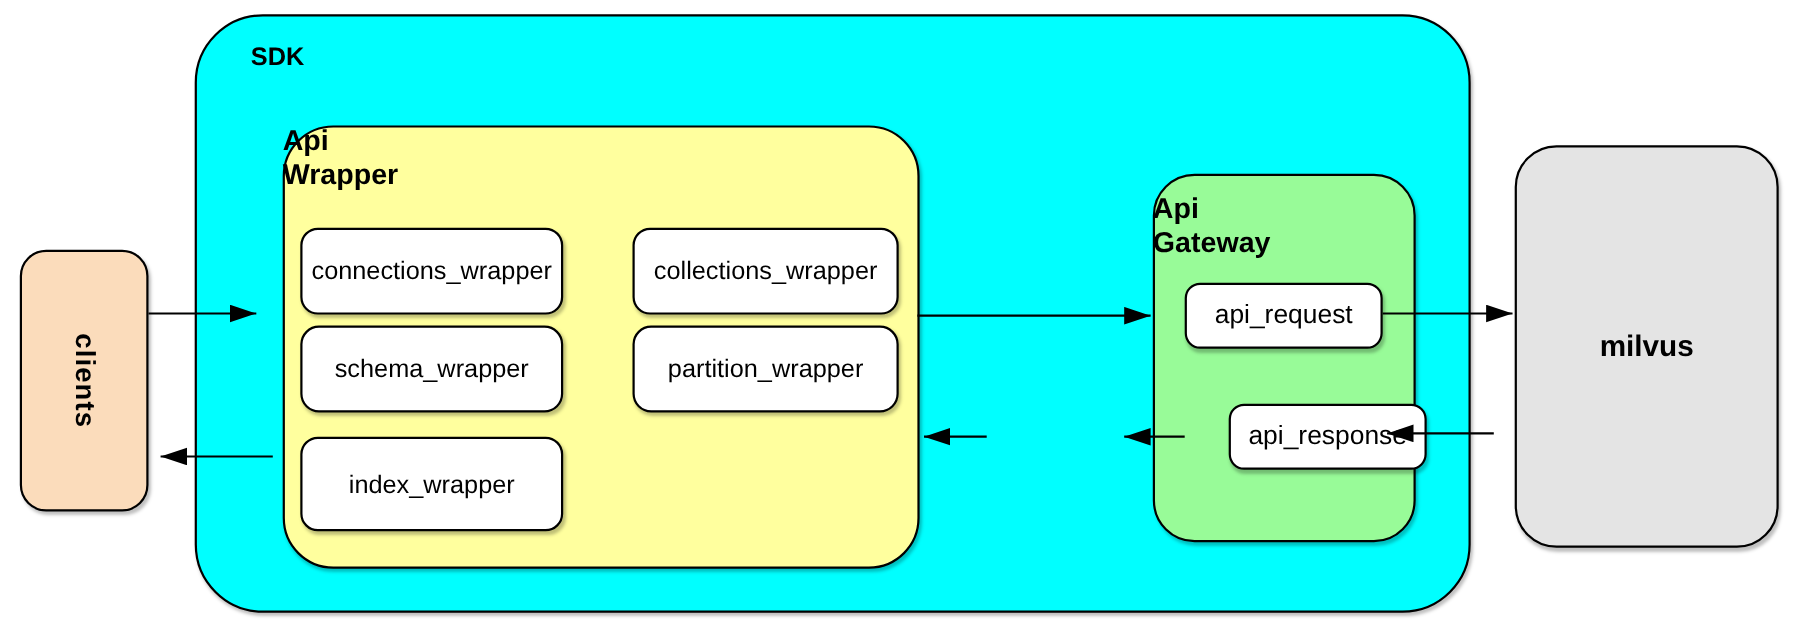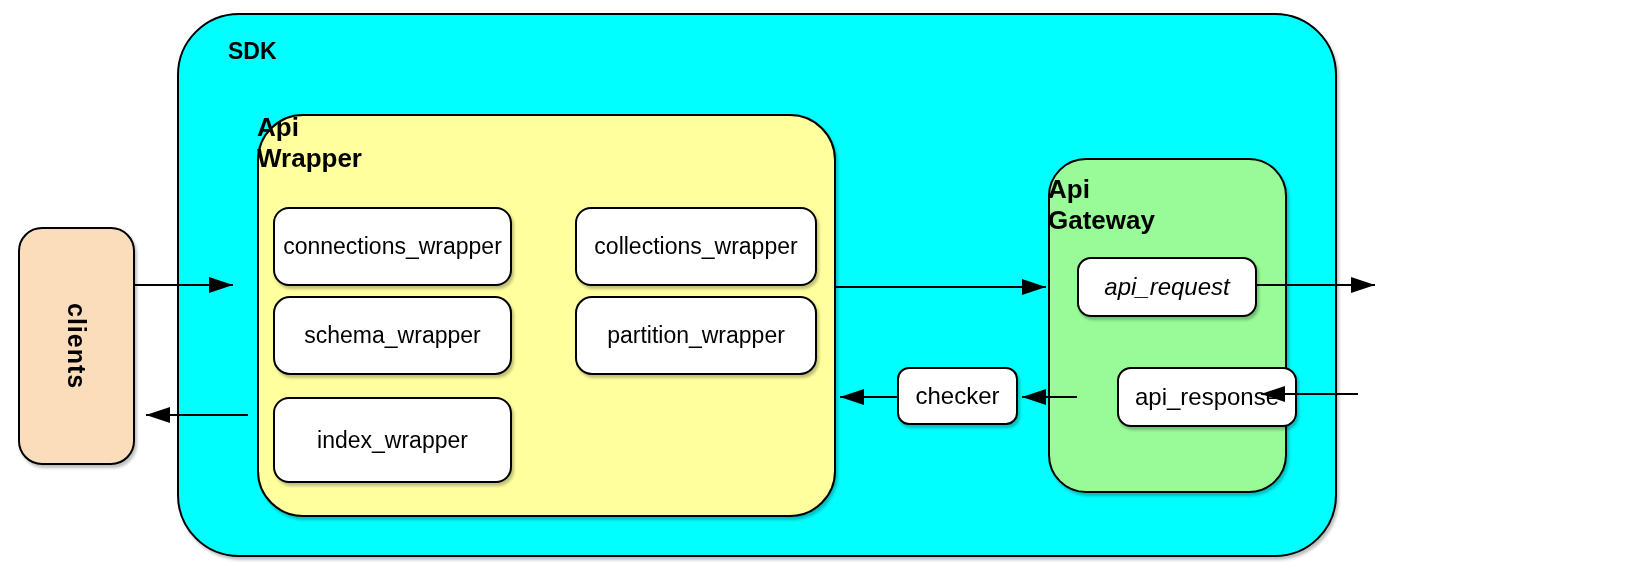--- a/index.html
+++ b/index.html
@@ -59,21 +59,21 @@
   .wb.c2 { left: 575px; width: 242px; }
   .wb.r1 { top: 207px; height: 79px; }
   .wb.r2 { top: 296px; height: 79px; border-radius: 17px; }
   .wb.r3 { top: 397px; height: 86px; }
   
   .checker { left: 897px; top: 367px; width: 121px; height: 58px; border-radius: 12px; font-size: 24px; }
   
   .api-gateway { left: 1048px; top: 158px; width: 239px; height: 335px; border-radius: 38px; }
   .api-gateway-label { left: 1048px; top: 174px; width: 142px; font-size: 26px; }
   .gw { left: 1077px; width: 180px; height: 60px; border-radius: 14px; font-size: 24px; }
-  .gw.req { top: 257px; font-style: italic; }
+  .gw.req { top: 257px; }
   .gw.res { top: 367px; margin-left: 40px; }
   
   .milvus {
     left: 1377px; top: 132px; width: 240px; height: 366px;
     border-radius: 38px;
     display: flex; align-items: center; justify-content: center;
     font-weight: bold; font-size: 27px;
   }
   
   .edges { position: absolute; left: 0; top: 0; width: 1634px; height: 574px; pointer-events: none; }
@@ -90,33 +90,33 @@
   <div class="container api-wrapper" style="background: rgb(255, 255, 158);"></div>
   <div class="big-label api-wrapper-label">Api
 Wrapper</div>
 
   <div class="node leafbox wb c1 r1">connections_wrapper</div>
   <div class="node leafbox wb c2 r1">collections_wrapper</div>
   <div class="node leafbox wb c1 r2">schema_wrapper</div>
   <div class="node leafbox wb c2 r2">partition_wrapper</div>
   <div class="node leafbox wb c1 r3">index_wrapper</div>
 
-  <div class="node leafbox checker">checker</div>
 
   <div class="container api-gateway" style="background: rgb(152, 251, 152);"></div>
   <div class="big-label api-gateway-label">Api
 Gateway</div>
 
   <div class="node leafbox gw req">api_request</div>
   <div class="node leafbox gw res">api_response</div>
 
   <div class="node clients" style="background: rgb(251, 220, 187);">
     <span class="vtext">clients</span>
   </div>
 
+  <div class="node milvus" style="background: rgb(228, 228, 228);">milvus</div>
 
   <svg class="edges" width="1634" height="574" viewBox="0 0 1634 574" xmlns="http://www.w3.org/2000/svg">
     <defs>
       <marker id="ah" markerUnits="userSpaceOnUse" markerWidth="26" markerHeight="18" refX="24" refY="8" orient="auto">
         <path d="M0,0 L24,8 L0,16 Z" fill="#000000"></path>
       </marker>
     </defs>
     <line x1="135" y1="285" x2="233" y2="285" marker-end="url(#ah)"></line>
     <line x1="248" y1="415" x2="146" y2="415" marker-end="url(#ah)"></line>
     <line x1="834" y1="287" x2="1046" y2="287" marker-end="url(#ah)"></line>

